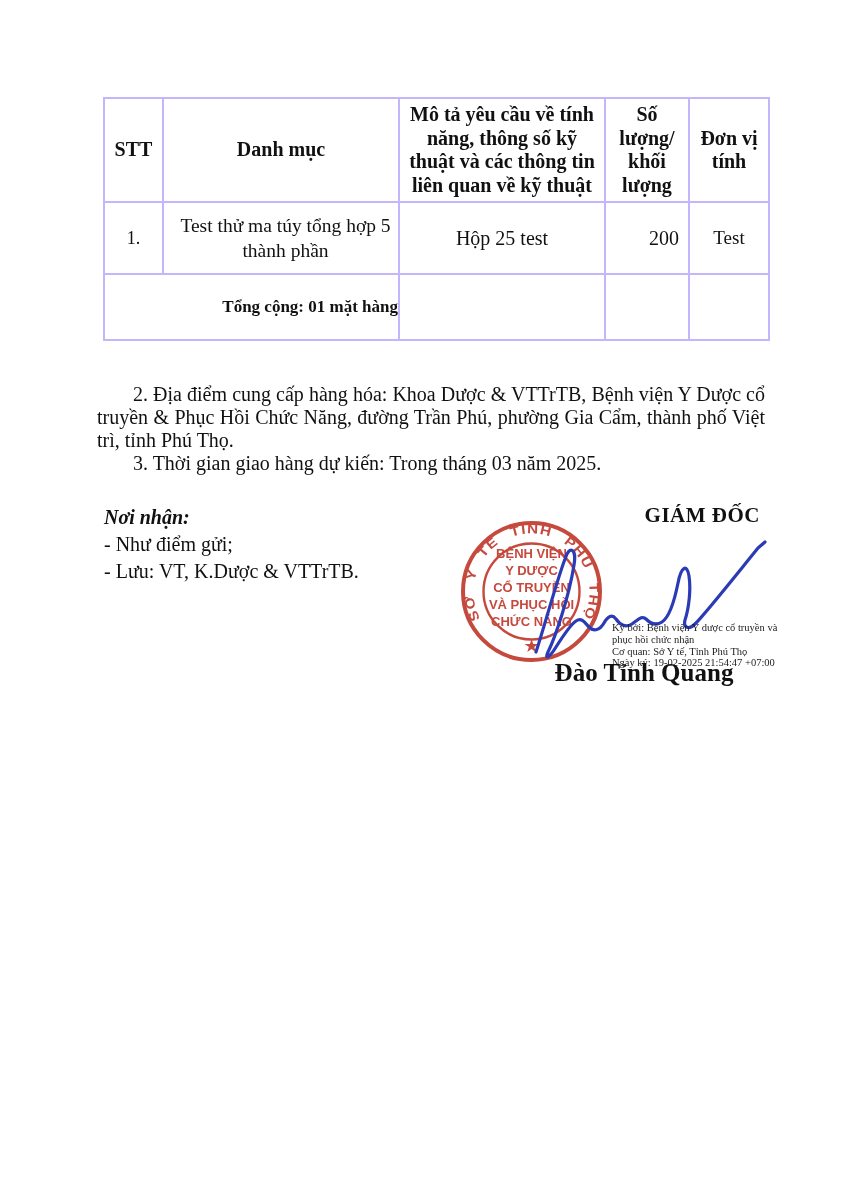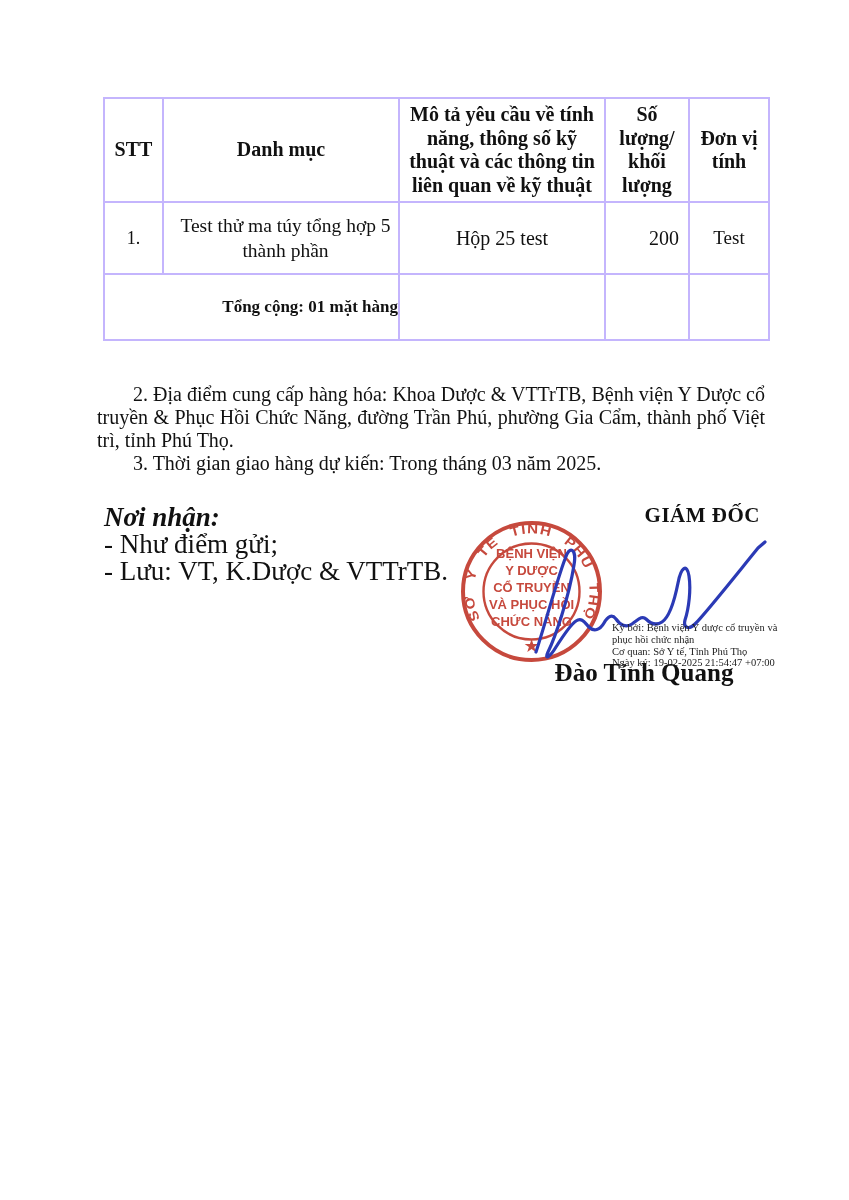--- a/index.html
+++ b/index.html
@@ -63,21 +63,21 @@
     text-align: justify;
     margin-top: 12px;
   }
   .body-text p { text-indent: 36px; }
 
   
   .recipients {
     position: absolute;
     left: 104px;
     top: 504px;
-    font-size: 27px;
+    font-size: 20px;
     line-height: 27px;
   }
   .recipients .title {
     font-weight: bold;
     font-style: italic;
   }
 
   
   .role-title {
     position: absolute;

